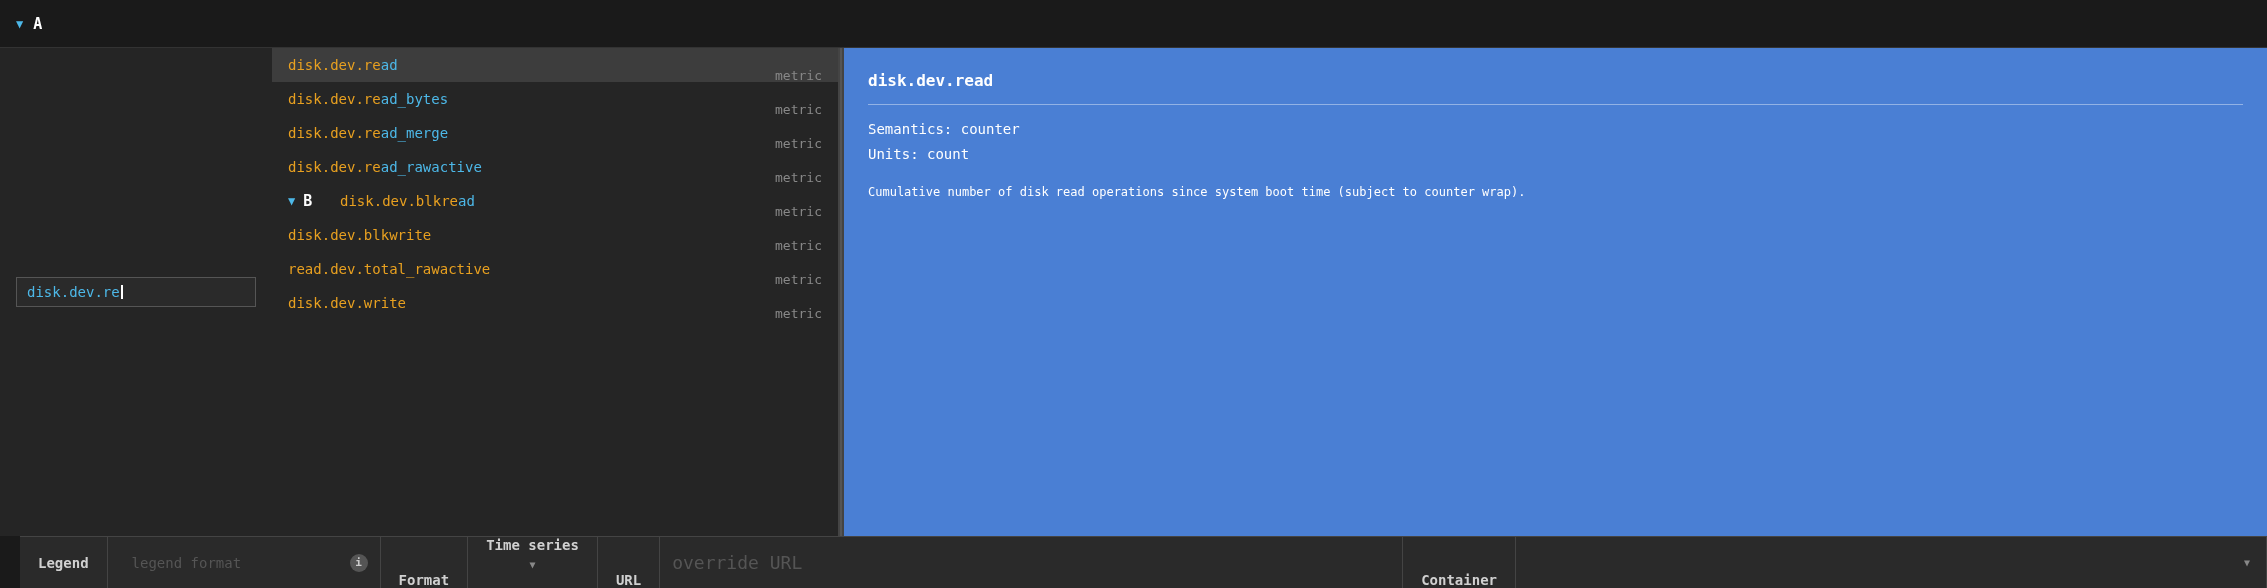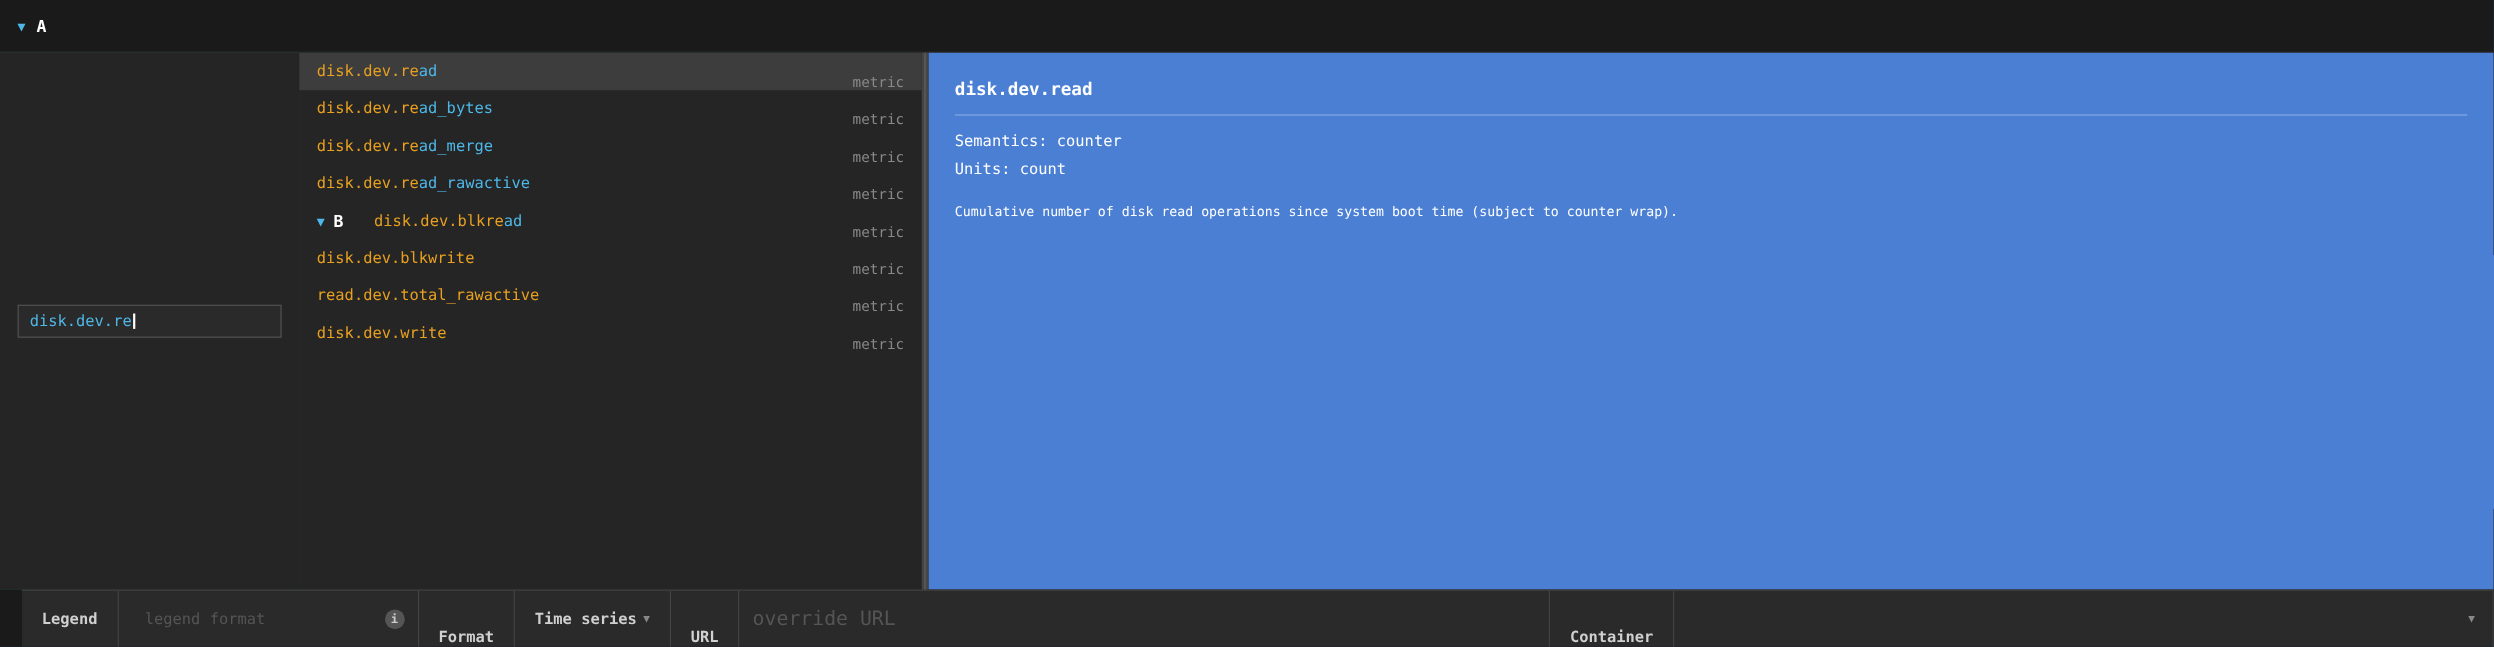--- a/index.html
+++ b/index.html
@@ -216,20 +216,21 @@
       display: flex;
       align-items: center;
       gap: 6px;
       height: 100%;
       padding: 0 18px;
       color: #d0d0d0;
       font-size: 14px;
       font-weight: 600;
       cursor: pointer;
       border-right: 1px solid #444;
+      flex-direction: column;
     }
 
     .dropdown-arrow {
       font-size: 10px;
       color: #888;
     }
 
     .legend-label-btn {
       padding: 0 18px;
       height: 100%;

